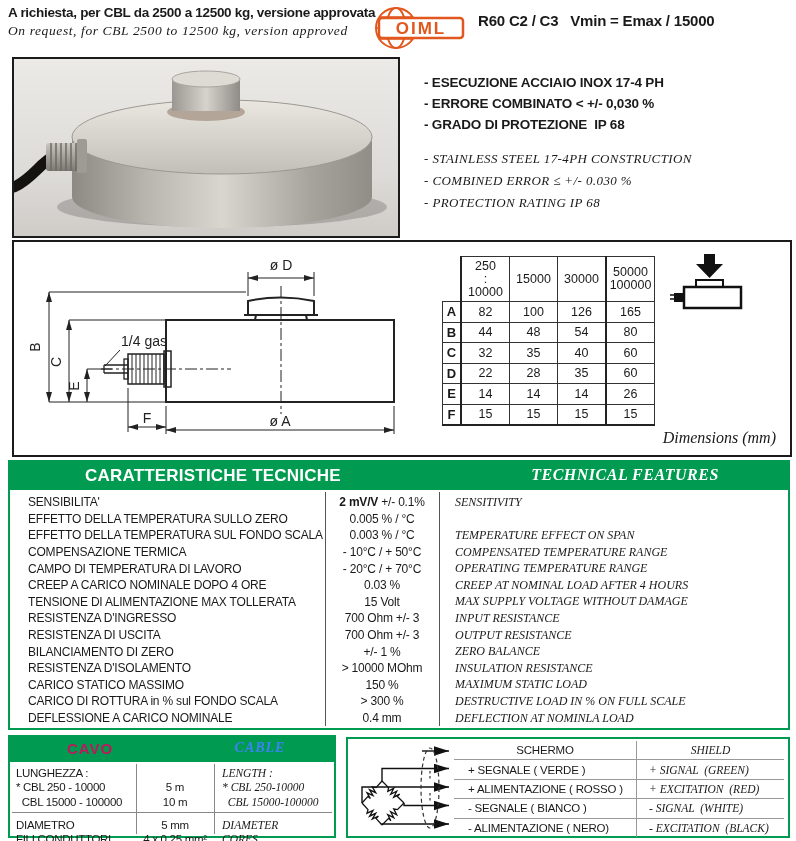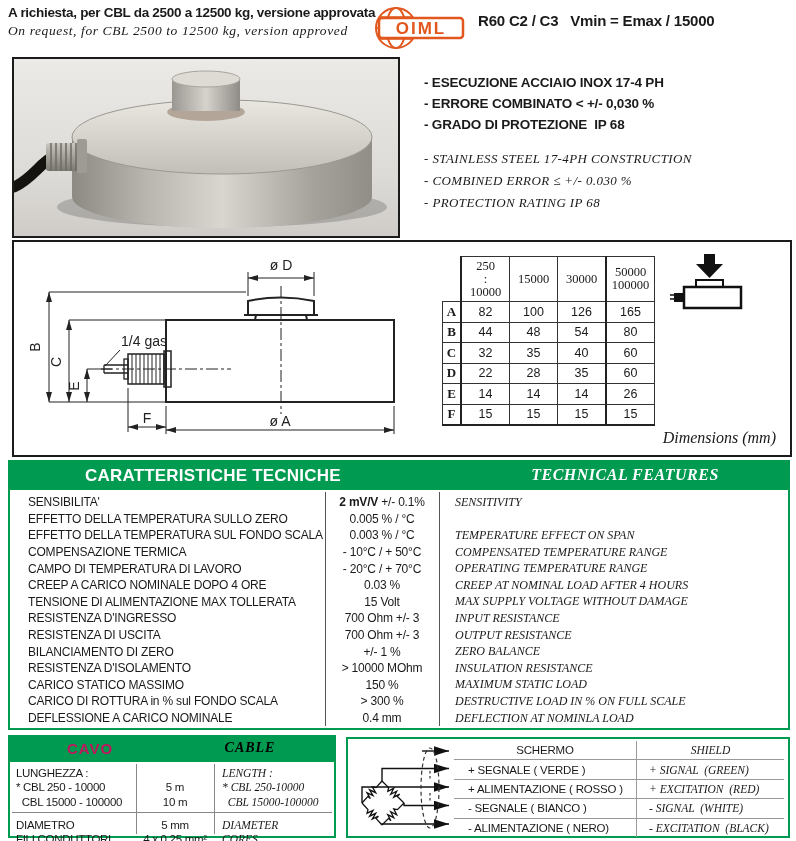--- a/index.html
+++ b/index.html
@@ -18,21 +18,21 @@
                letter-spacing:-0.2px;line-height:21px;white-space:pre;}
   .features-en{position:absolute;left:424px;top:148px;font-size:13px;font-style:italic;
                font-family:"Liberation Serif",serif;line-height:22px;white-space:pre;letter-spacing:0.4px;}
   
   .draw-box{position:absolute;left:12px;top:240px;width:776px;height:213px;border:2px solid #1b1b1b;}
   .draw-svg{position:absolute;left:2px;top:0px;}
   .dim-note{position:absolute;right:14px;bottom:8px;font-size:16px;font-style:italic;
             font-family:"Liberation Serif",serif;}
   .dim-table{position:absolute;left:428px;top:14px;border-collapse:collapse;font-size:12.5px;}
   .dim-table td,.dim-table th{border:1px solid #333;text-align:center;padding:0;}
-  .dim-table th{font-weight:normal;font-family:Liberation Serif, serif;}
+  .dim-table th{font-weight:normal;}
   .dim-table .corner{border:none;border-right:2px solid #222;}
   .dim-table .hd{white-space:pre-line;line-height:13px;height:44px;vertical-align:middle;width:47px;}
   .dim-table .lbl{font-weight:bold;width:17px;border-right:2px solid #222;font-size:13px;}
   .dim-table tbody td{height:19.5px;}
   .dim-table .c4{border-left:2px solid #222;}
   .dim-table tbody tr:last-child td,.dim-table tbody tr:last-child th{border-bottom:2px solid #222;}
   .picto{position:absolute;right:22px;top:10px;}
   
   .tech-box{position:absolute;left:8px;top:460px;width:778px;height:266px;border:2px solid var(--green);}
   .tech-band{position:absolute;left:0;top:0;right:0;height:28px;background:var(--green);}
@@ -45,21 +45,21 @@
   .tech-row .val{text-align:center;font-size:12px;letter-spacing:-0.2px;}
   .tech-row .en{padding-left:16px;font-size:12px;font-style:italic;font-family:"Liberation Serif",serif;white-space:pre;}
   .tech-div{position:absolute;top:30px;bottom:2px;width:1px;background:#555;}
   .tech-div.d1{left:315px;}
   .tech-div.d2{left:429px;}
   
   .cable-box{position:absolute;left:8px;top:735px;width:324px;height:99px;border:2px solid var(--green);}
   .cable-band{position:absolute;left:0;top:0;right:0;height:25px;background:var(--green);}
   .cable-title-it{position:absolute;left:0;top:3px;width:160px;text-align:center;color:#be185d;font-size:15px;
                   font-weight:bold;letter-spacing:1px;}
-  .cable-title-en{position:absolute;left:180px;top:3px;width:120px;text-align:center;color:#000000;font-size:14px;
+  .cable-title-en{position:absolute;left:190px;top:3px;width:120px;text-align:center;color:#3b82f6;font-size:14px;
                   font-weight:bold;font-style:italic;font-family:"Liberation Serif",serif;letter-spacing:1px;}
   .cable-body{position:absolute;left:0;top:27px;right:0;bottom:0;}
   .cable-row{display:grid;grid-template-columns:126px 78px 1fr;height:14.3px;align-items:center;}
   .cable-row .it{padding-left:6px;font-size:11.5px;letter-spacing:-0.3px;white-space:pre;}
   .cable-row .val{text-align:center;font-size:11.5px;letter-spacing:-0.3px;}
   .cable-row .en{padding-left:8px;font-size:11.5px;font-style:italic;font-family:"Liberation Serif",serif;white-space:pre;}
   .cable-hdiv{height:1px;background:#888;margin:3px 2px;}
   .cable-vdiv{position:absolute;top:27px;bottom:2px;width:1px;background:#888;}
   .cable-vdiv.d1{left:126px;}
   .cable-vdiv.d2{left:204px;}

